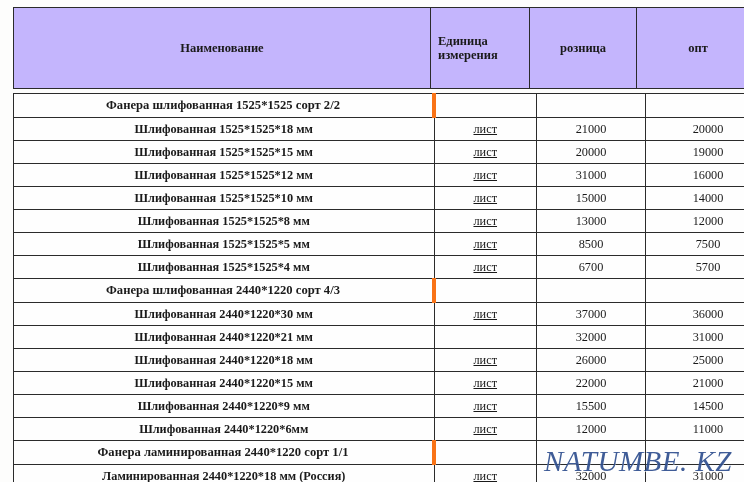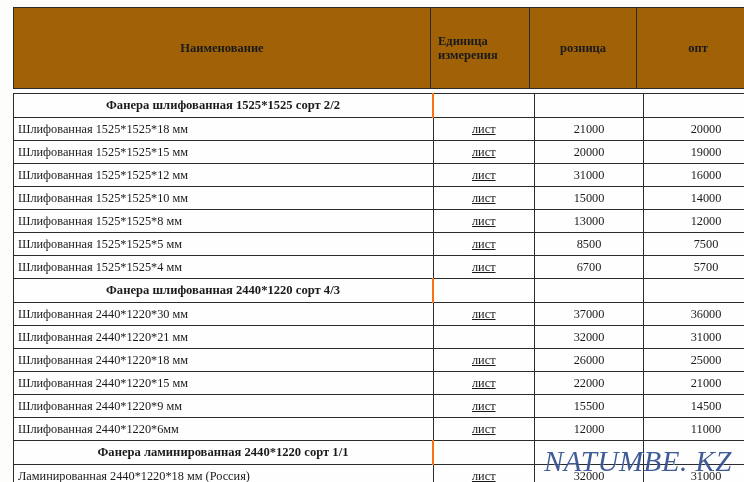--- a/index.html
+++ b/index.html
@@ -36,21 +36,21 @@
   }
   .hdr-table td {
     border: 1px solid #2b2b2b;
     font-weight: bold;
     font-size: 12.5px;
     text-align: center;
     vertical-align: middle;
     padding: 2px 3px;
     line-height: 1.12;
     height: 76px;
-    background: #a16207;
+    background: #c4b5fd;
   }
   .hdr-name { width: 410px; }
   .hdr-unit { width: 92px; }
   .hdr-retail { width: 100px; }
   .hdr-opt { width: 116px; }
   .hdr-unit-inner {
     display: block;
     text-align: left;
     padding-left: 4px;
   }
@@ -80,25 +80,25 @@
   .c-price { width: 100px; text-align: center; }
   .c-opt   { width: 116px; text-align: center; }
 
   .section td {
     font-weight: bold;
     text-align: center;
     font-size: 12.6px;
     height: 21px;
   }
   .section .c-name {
-    border-right: 2px solid #f97316;
+    border-right: 4px solid #f97316;
   }
   .row-name {
-    font-weight: normal;
-    text-align: left;
+    font-weight: bold;
+    text-align: center;
   }
 
   
   .watermark {
     position: absolute;
     right: 12px;
     bottom: 4px;
     font-family: Liberation Serif, serif;
     font-style: italic;
     font-size: 29px;

